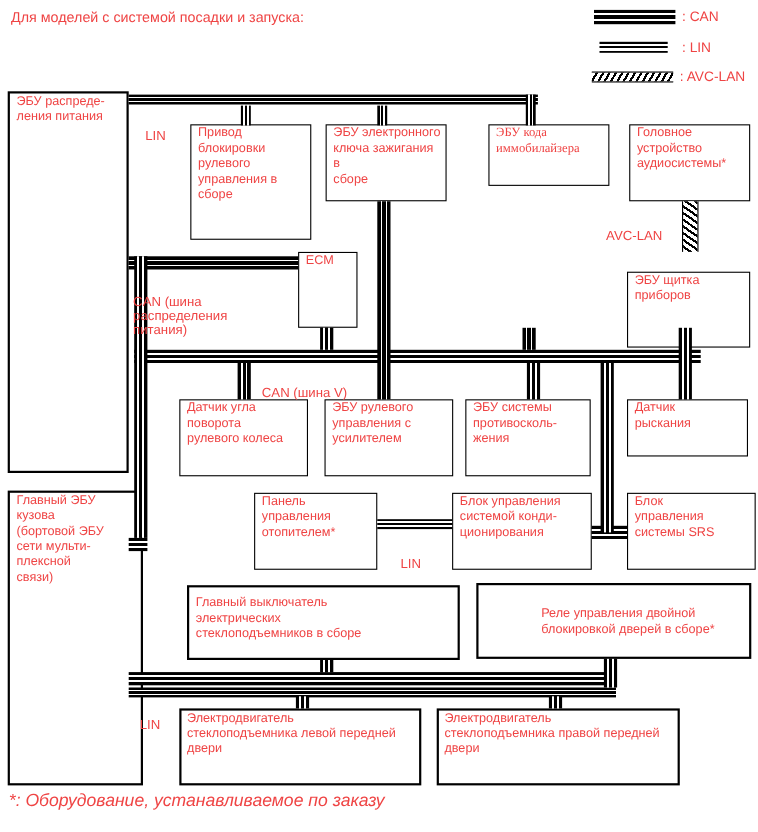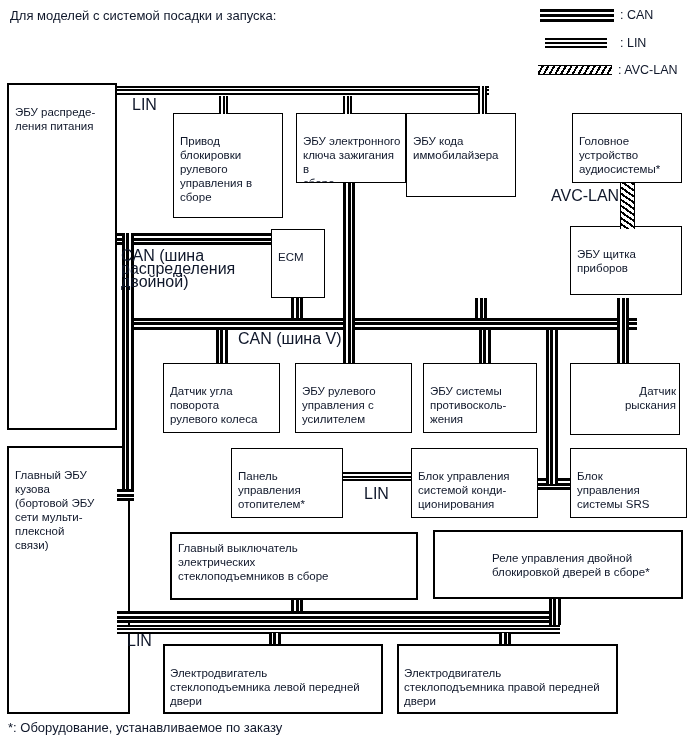--- a/index.html
+++ b/index.html
@@ -1,37 +1,37 @@
 <!DOCTYPE html>
 <html><head>
 <meta charset="utf-8">
 <style>
   html,body{margin:0;padding:0;background:#fff;}
   #stage{
     position:relative;width:689px;height:756px;background:#fff;
-    font-family:"Liberation Sans","DejaVu Sans",sans-serif;color:#0f172a;overflow:hidden;
+    font-family:"Liberation Sans","DejaVu Sans",sans-serif;color:#ef4444;overflow:hidden;
   }
   .node{
     position:absolute;box-sizing:border-box;border:1.5px solid #000;background:#fff;
-    font-size:11.5px;line-height:14px;padding:20px 3px 0 6px;white-space:pre-line;overflow:hidden;z-index:3;
+    font-size:11.5px;line-height:14px;padding:0 3px 0 6px;white-space:pre-line;overflow:hidden;z-index:3;
   }
   .node.thick{border-width:2px;}
   .node.vcenter{display:flex;flex-direction:column;justify-content:center;padding-top:0;}
   
   .bus{position:absolute;}
   .can-h{height:12px;background:linear-gradient(to bottom,#000 0 3px,#fff 3px 4.5px,#000 4.5px 7.5px,#fff 7.5px 9px,#000 9px 12px);z-index:4;}
   .can-v{width:12px;background:linear-gradient(to right,#000 0 3px,#fff 3px 4.5px,#000 4.5px 7.5px,#fff 7.5px 9px,#000 9px 12px);z-index:5;}
   .lin-h{height:9px;background:linear-gradient(to bottom,#000 0 2px,#fff 2px 3.5px,#000 3.5px 5.5px,#fff 5.5px 7px,#000 7px 9px);z-index:4;}
   .lin-v{width:9px;background:linear-gradient(to right,#000 0 2px,#fff 2px 3.5px,#000 3.5px 5.5px,#fff 5.5px 7px,#000 7px 9px);z-index:5;}
   .avc-v{width:15px;box-sizing:border-box;border-left:1.5px solid #000;border-right:1.5px solid #000;
     background:repeating-linear-gradient(35deg,#fff 0 3px,#000 3px 5px);z-index:4;}
   .stub{z-index:6;}
-  .buslabel{position:absolute;font-size:16px;line-height:13px;white-space:pre-line;z-index:7;}
+  .buslabel{position:absolute;font-size:12px;line-height:13px;white-space:pre-line;z-index:7;margin-top:19px;}
   #title{position:absolute;left:10px;top:8px;font-size:13px;z-index:2;}
-  #footnote{position:absolute;left:8px;top:720px;font-size:13px;z-index:2;}
+  #footnote{position:absolute;left:8px;top:720px;font-size:16px;z-index:2;font-style:italic;}
   .legend-sym{position:absolute;z-index:2;}
   .legend-can{width:74px;height:13px;background:linear-gradient(to bottom,#000 0 3px,#fff 3px 5px,#000 5px 8px,#fff 8px 10px,#000 10px 13px);}
   .legend-lin{width:62px;height:10px;background:linear-gradient(to bottom,#000 0 2px,#fff 2px 4px,#000 4px 6px,#fff 6px 8px,#000 8px 10px);}
   .legend-avc{width:74px;height:10px;box-sizing:border-box;border-top:1px solid #000;border-bottom:1px solid #000;
     background:repeating-linear-gradient(-60deg,#fff 0 3px,#000 3px 5px);}
   .legend-label{position:absolute;font-size:12.5px;z-index:2;}
 </style>
 </head>
 <body>
 
@@ -55,38 +55,38 @@
 плексной
 связи)</div>
   <div class="node" style="left:173px;top:113px;width:110px;height:105px;">Привод
 блокировки
 рулевого
 управления в
 сборе</div>
   <div class="node" style="left:296px;top:113px;width:110px;height:70px;">ЭБУ электронного
 ключа зажигания в
 сборе</div>
-  <div class="node" style="left:406px;top:113px;width:110px;height:84px;">ЭБУ кода
+  <div class="node" style="left:444px;top:113px;width:110px;height:56px;font-family:Liberation Serif, serif;">ЭБУ кода
 иммобилайзера</div>
   <div class="node" style="left:572px;top:113px;width:110px;height:70px;">Головное
 устройство
 аудиосистемы*</div>
   <div class="node" style="left:271px;top:229px;width:54px;height:69px;">ECM</div>
-  <div class="node" style="left:570px;top:226px;width:112px;height:69px;">ЭБУ щитка
+  <div class="node" style="left:570px;top:247px;width:112px;height:69px;">ЭБУ щитка
 приборов</div>
   <div class="node" style="left:163px;top:363px;width:117px;height:70px;">Датчик угла
 поворота
 рулевого колеса</div>
   <div class="node" style="left:295px;top:363px;width:117px;height:70px;">ЭБУ рулевого
 управления с
 усилителем</div>
   <div class="node" style="left:423px;top:363px;width:114px;height:70px;">ЭБУ системы
 противосколь-
 жения</div>
-  <div class="node" style="left:570px;top:363px;width:110px;height:72px;text-align:right;">Датчик
+  <div class="node" style="left:570px;top:363px;width:110px;height:52px;">Датчик
 рыскания</div>
   <div class="node" style="left:231px;top:448px;width:112px;height:70px;">Панель
 управления
 отопителем*</div>
   <div class="node" style="left:411px;top:448px;width:127px;height:70px;">Блок управления
 системой конди-
 ционирования</div>
   <div class="node" style="left:570px;top:448px;width:117px;height:70px;">Блок
 управления
 системы SRS</div>
@@ -124,20 +124,20 @@
   <div class="bus avc-v" style="left:620px;top:183px;height:46px;"></div>
   <div class="bus can-v" style="left:291px;top:600px;height:11px;"></div>
   <div class="bus can-v" style="left:549px;top:599px;height:26px;"></div>
   <div class="bus can-v" style="left:269px;top:633px;height:11px;"></div>
   <div class="bus can-v" style="left:499px;top:633px;height:11px;"></div>
   <div class="bus can-h stub" style="left:117px;top:489px;width:17px;"></div>
 
   <div class="buslabel" style="left:132px;top:98px;">LIN</div>
   <div class="buslabel" style="left:121px;top:249px;">CAN (шина
 распределения
-двойной)</div>
+питания)</div>
   <div class="buslabel" style="left:238px;top:332px;">CAN (шина V)</div>
   <div class="buslabel" style="left:551px;top:189px;">AVC-LAN</div>
   <div class="buslabel" style="left:364px;top:487px;">LIN</div>
   <div class="buslabel" style="left:127px;top:634px;">LIN</div>
 
   <div id="footnote">*: Оборудование, устанавливаемое по заказу</div>
 </div>
 
 </body></html>

